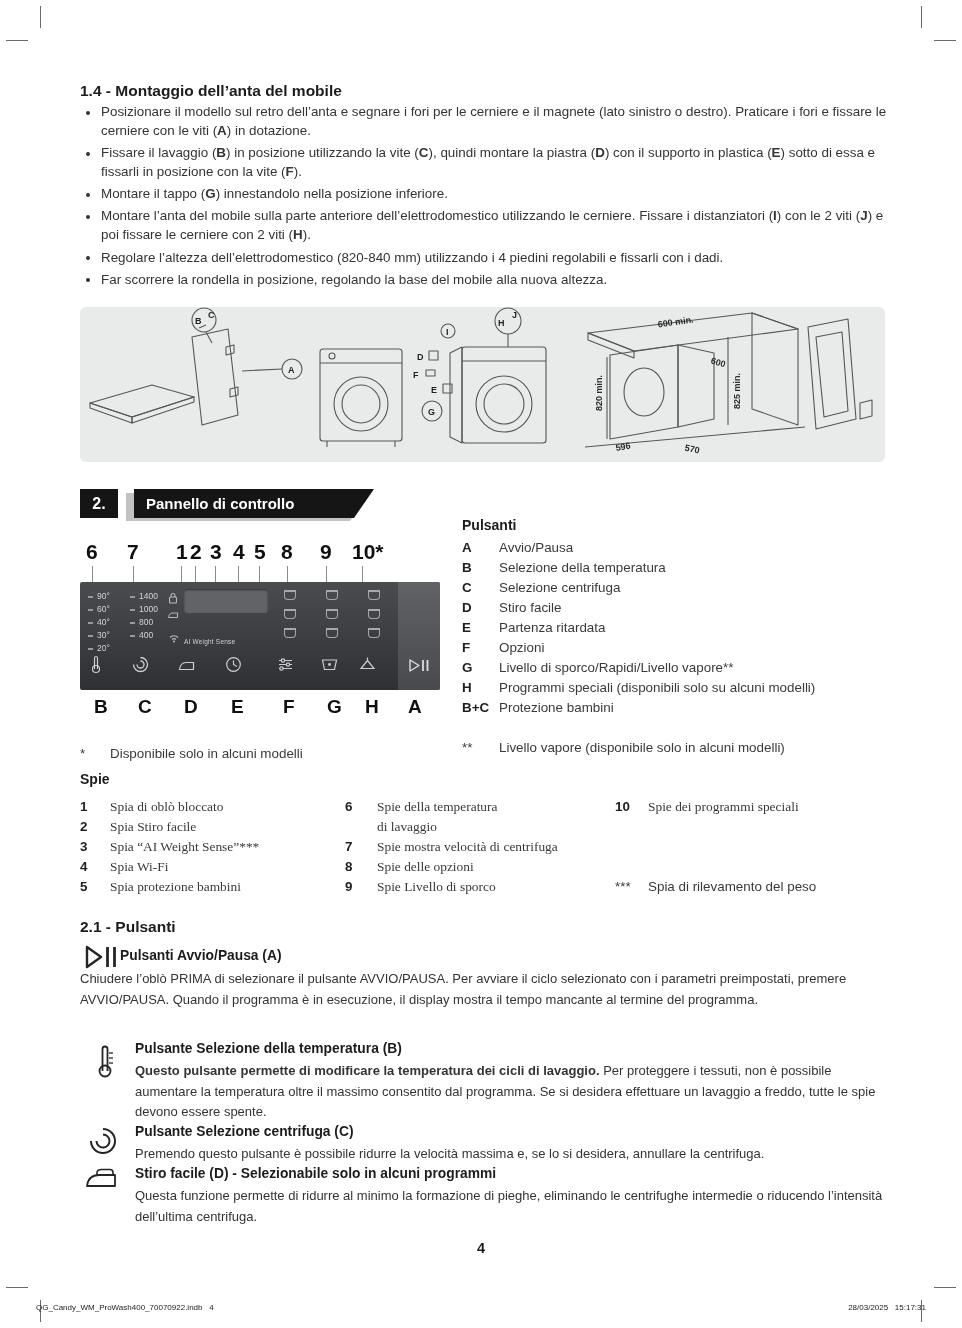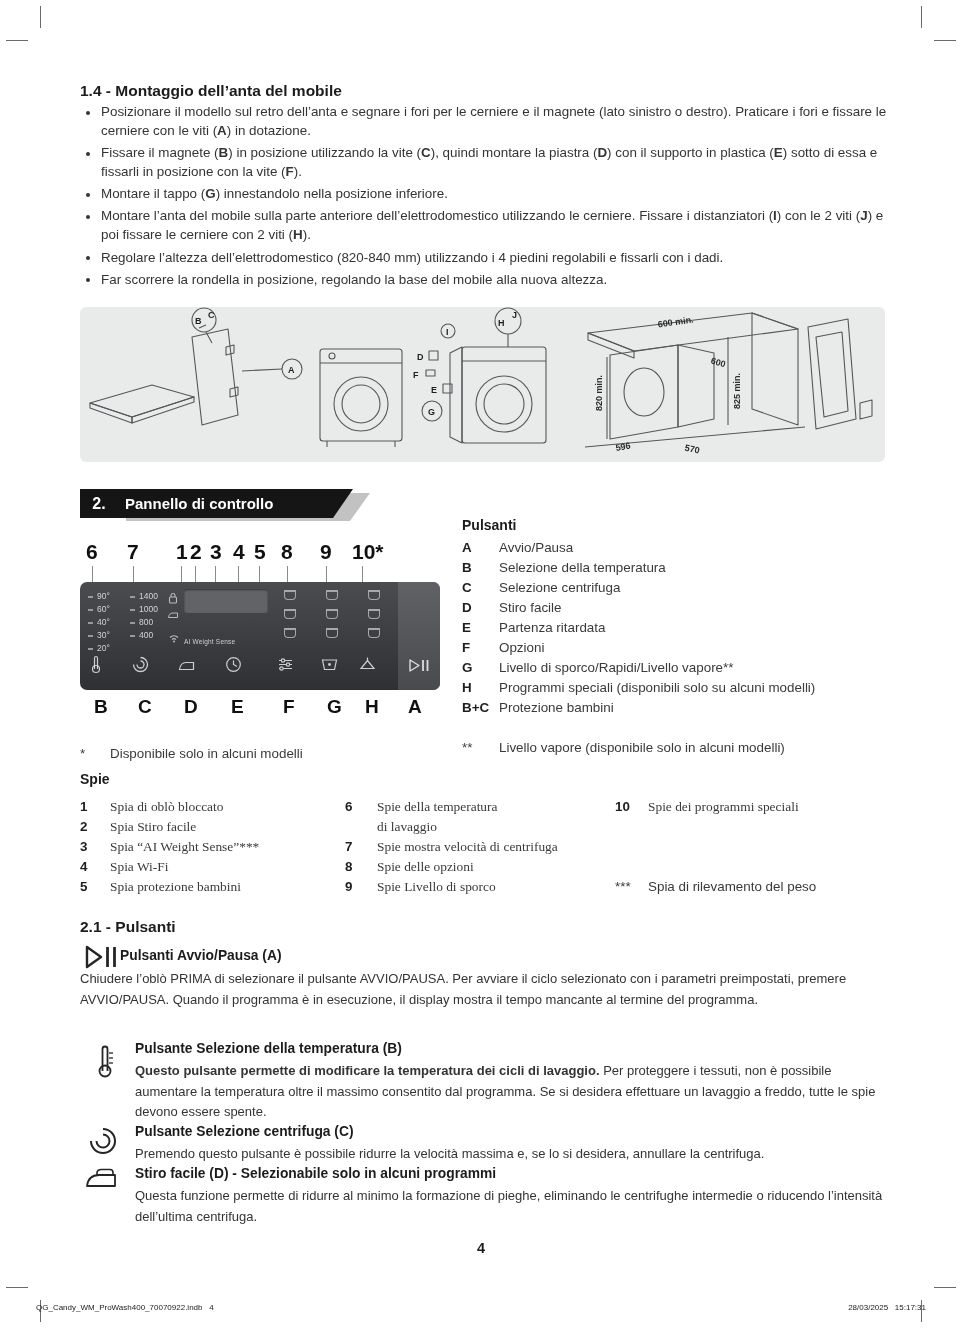--- a/index.html
+++ b/index.html
@@ -24,29 +24,29 @@
   #illus { position:absolute; left:80px; top:307px; width:805px; height:155px; background:#e9eaea; border-radius:6px; }
   #illus svg { display:block; }
   #illus .draw { stroke:#55565a; fill:none; stroke-width:1.1; stroke-linejoin:round; }
   #illus text { font-family:"Liberation Sans",sans-serif; }
   #illus .lbl { font-size:9px; font-weight:bold; fill:#1f1f1f; stroke:none; }
   #illus .dim { font-size:9px; font-weight:bold; fill:#2c2c2c; stroke:none; }
 
   
   #banner-num { position:absolute; left:80px; top:489px; width:38px; height:29px; background:#151515; color:#fff; font-weight:bold; font-size:16px; text-align:center; line-height:29px; }
   #banner-shadow { position:absolute; left:126px; top:493px; width:244px; height:28px; background:#c2c2c2; clip-path:polygon(0 0,244px 0,224px 100%,0 100%); }
-  #banner-bar { position:absolute; left:113px; top:489px; width:240px; height:29px; background:#151515; clip-path:polygon(0 0,240px 0,220px 100%,0 100%); color:#fff; font-weight:bold; font-size:15px; line-height:29px; padding-left:12px; }
+  #banner-bar { position:absolute; left:134px; top:489px; width:240px; height:29px; background:#151515; clip-path:polygon(0 0,240px 0,220px 100%,0 100%); color:#fff; font-weight:bold; font-size:15px; line-height:29px; padding-left:12px; }
 
   
   .pnum { position:absolute; top:540px; font-size:21px; font-weight:bold; color:#101010; }
   .ptick { position:absolute; top:566px; width:1px; height:17px; background:#8b8b8b; }
   .plet { position:absolute; top:696px; font-size:19px; font-weight:bold; color:#101010; }
 
   
-  #panel { position:absolute; left:80px; top:582px; width:360px; height:108px; border-radius:7px; background:linear-gradient(180deg,#4b4c50,#2f3033); overflow:hidden; }
+  #panel { position:absolute; left:80px; top:582px; width:360px; height:108px; border-radius:2px; background:linear-gradient(180deg,#4b4c50,#2f3033); overflow:hidden; }
   #pstart { position:absolute; right:0; top:0; width:42px; height:108px; background:linear-gradient(180deg,#616266,#494a4e); }
   .pscale { position:absolute; font-size:8.5px; color:#d2d3d6; line-height:13px; }
   .pscale .row { display:flex; align-items:center; }
   .led-dash { display:inline-block; width:5px; height:2px; background:#98999c; margin-right:4px; }
   #pdisplay { position:absolute; left:104px; top:7px; width:84px; height:24px; background:#626367; border-radius:3px; box-shadow:inset 0 1px 2px rgba(0,0,0,.5); }
   #ai-label { position:absolute; left:104px; top:56px; font-size:6.5px; color:#cfd0d3; letter-spacing:.2px; }
   .gicon { position:absolute; width:12px; height:10px; border:1px solid #a7a8ab; border-top-width:2px; border-radius:0 0 4px 4px; }
   .picon { position:absolute; }
 
   
@@ -88,21 +88,21 @@
 <div class="crop v" style="left:40px;top:1300px"></div>
 <div class="crop v" style="left:921px;top:1300px"></div>
 <div class="crop h" style="left:6px;top:40px"></div>
 <div class="crop h" style="left:934px;top:40px"></div>
 <div class="crop h" style="left:6px;top:1287px"></div>
 <div class="crop h" style="left:934px;top:1287px"></div>
 
 <div class="sec-title" style="left:80px;top:82px">1.4 - Montaggio dell’anta del mobile</div>
 <ul class="bullets">
   <li><span>Posizionare il modello sul retro dell’anta e segnare i fori per le cerniere e il magnete (lato sinistro o destro). Praticare i fori e fissare le cerniere con le viti (</span><span class="b">A</span><span>) in dotazione.</span></li>
-  <li><span>Fissare il magnete (</span><span class="b">B</span><span>) in posizione utilizzando la vite (</span><span class="b">C</span><span>), quindi montare la piastra (</span><span class="b">D</span><span>) con il supporto in plastica (</span><span class="b">E</span><span>) sotto di essa e fissarli in posizione con la vite (</span><span class="b">F</span><span>).</span></li>
+  <li><span>Fissare il lavaggio (</span><span class="b">B</span><span>) in posizione utilizzando la vite (</span><span class="b">C</span><span>), quindi montare la piastra (</span><span class="b">D</span><span>) con il supporto in plastica (</span><span class="b">E</span><span>) sotto di essa e fissarli in posizione con la vite (</span><span class="b">F</span><span>).</span></li>
   <li><span>Montare il tappo (</span><span class="b">G</span><span>) innestandolo nella posizione inferiore.</span></li>
   <li><span>Montare l’anta del mobile sulla parte anteriore dell’elettrodomestico utilizzando le cerniere. Fissare i distanziatori (</span><span class="b">I</span><span>) con le 2 viti (</span><span class="b">J</span><span>) e poi fissare le cerniere con 2 viti (</span><span class="b">H</span><span>).</span></li>
   <li><span>Regolare l’altezza dell’elettrodomestico (820-840 mm) utilizzando i 4 piedini regolabili e fissarli con i dadi.</span></li>
   <li><span>Far scorrere la rondella in posizione, regolando la base del mobile alla nuova altezza.</span></li>
 </ul>
 
 <div id="illus">
   <svg width="805" height="155" viewBox="0 0 805 155">
 
     <g class="draw">

